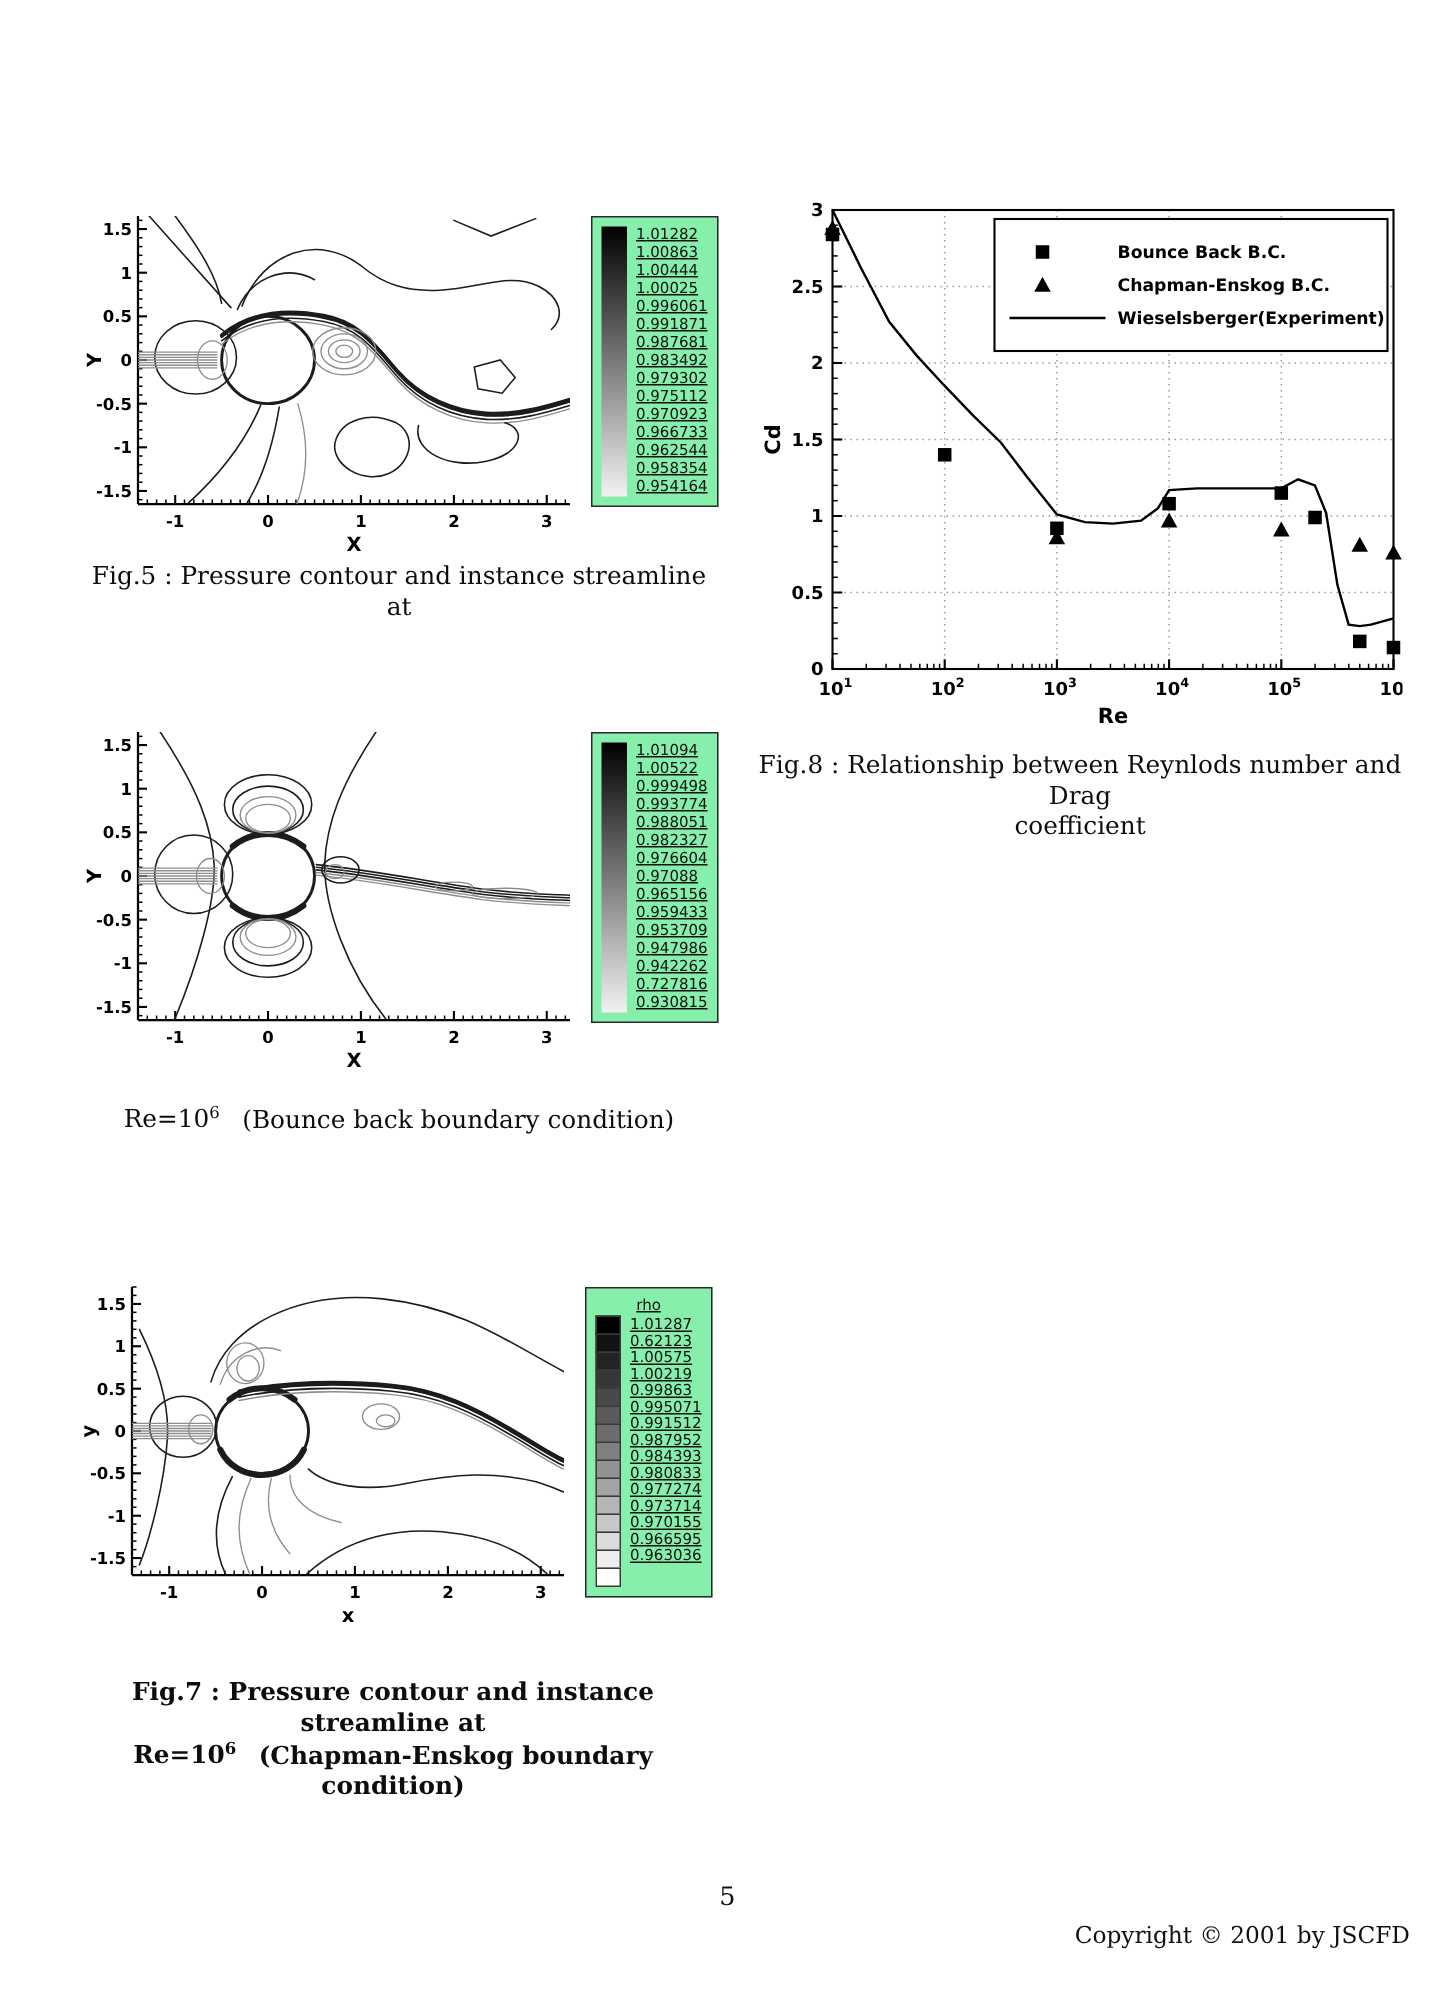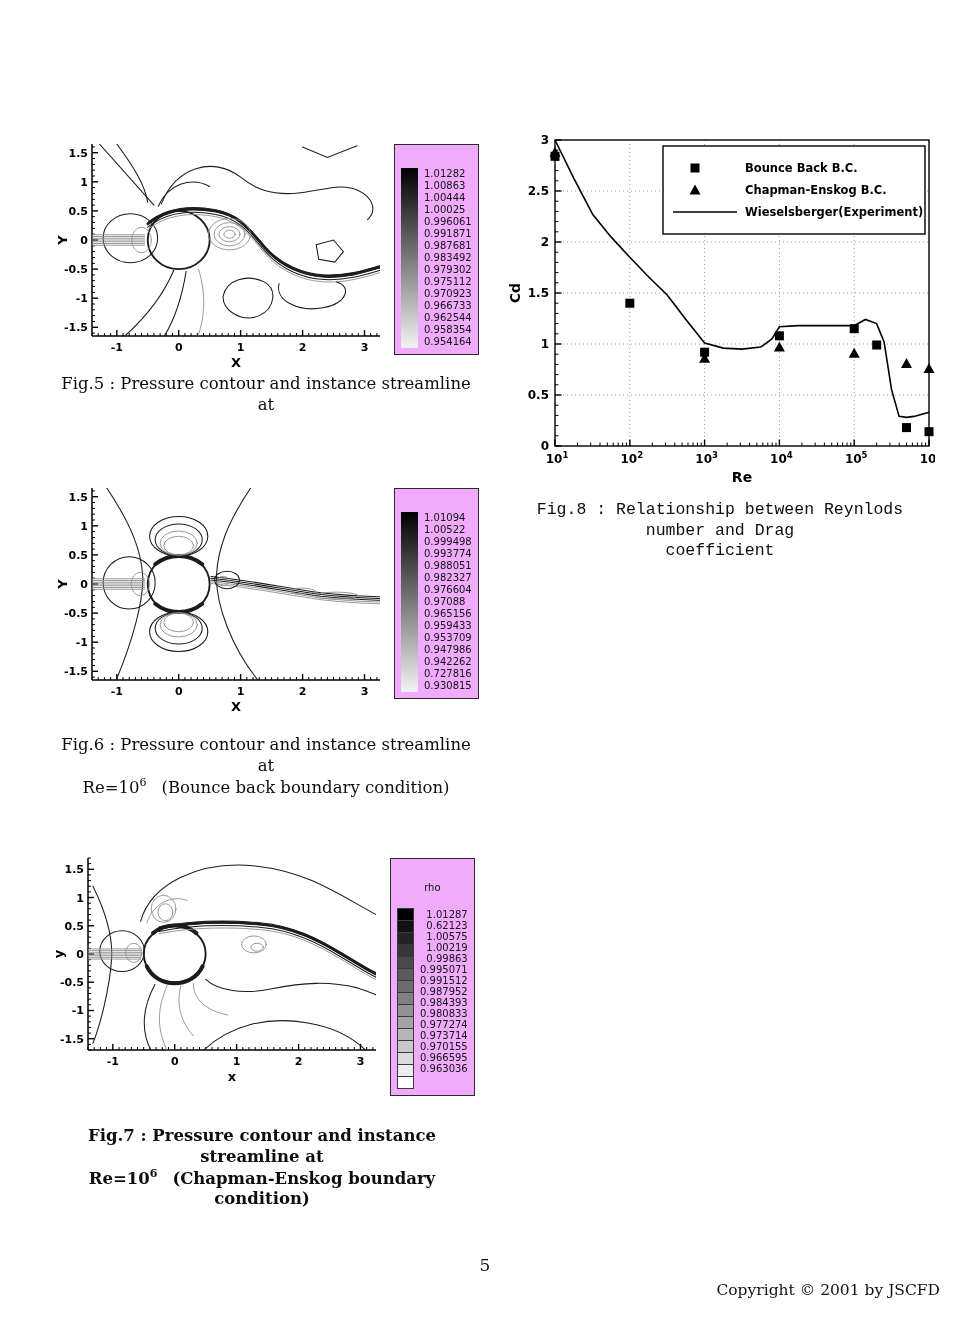--- a/index.html
+++ b/index.html
@@ -22,34 +22,34 @@
   
   .grid{stroke:#9a9a9a;stroke-width:1;stroke-dasharray:1 3;}
   .frame{fill:none;stroke:#000;stroke-width:1.4;}
   .tlab8{font:bold 12px "DejaVu Sans",sans-serif;fill:#000;}
   .axlab8{font:bold 14px "DejaVu Sans",sans-serif;fill:#000;}
   .expline{fill:none;stroke:#000;stroke-width:1.6;}
   .legbox{fill:#fff;stroke:#000;stroke-width:1.4;}
   .mk{fill:#000;stroke:none;}
   .leg{font:bold 11.5px "DejaVu Sans",sans-serif;fill:#000;}
   
-  .colorbar{border:1px solid #2a2a2a;background:#f0abfc;padding:23px 6px 6px 6px;margin-top:6px;
-            font:10px "DejaVu Sans",sans-serif;color:#111;}
-  .cb-title{text-align:center;margin-bottom:16px;}
+  .colorbar{border:1px solid #2a2a2a;background:#86efac;padding:6px 6px 6px 6px;margin-top:6px;
+            font:10px "DejaVu Sans",sans-serif;color:#111;text-decoration:underline;}
+  .cb-title{text-align:center;margin-bottom:2px;}
   .cb-body{display:flex;gap:6px;}
   .cb-strip{width:17px;}
   .cb-step{height:11px;border:1px solid #3a3a3a;margin-top:-1px;}
   .cb-vals .cb-val{height:12px;line-height:12px;white-space:nowrap;}
-  .cb-steps .cb-val{height:11px;line-height:11px;text-align:right;}
+  .cb-steps .cb-val{height:11px;line-height:11px;}
   
   .caption{text-align:center;font:16.5px/1.25 "DejaVu Serif",serif;color:#0d0d0d;width:420px;}
   .caption sup{font-size:11px;}
   .cond{margin-left:15px;}
   .cap5{margin-top:0px;} .cap6{margin-top:17px;} .cap7{margin-top:30px;font-weight:bold;}
-  .cap8{margin-top:13px;width:430px;font-family:Liberation Mono, monospace;}
+  .cap8{margin-top:13px;width:430px;}
   .page-number{position:absolute;left:0;right:0;top:1255px;text-align:center;font-size:17px;}
   .copyright{position:absolute;right:30px;top:1281px;font-size:15.5px;}
 </style>
 </head>
 <body>
 
 <div class="page">
 
   <figure style="left:56px;top:138px;">
     <div class="fig-body">
@@ -516,21 +516,20 @@
               <div class="cb-val">0.953709</div>
               <div class="cb-val">0.947986</div>
               <div class="cb-val">0.942262</div>
               <div class="cb-val">0.727816</div>
               <div class="cb-val">0.930815</div>
             </div>
           </div>
         </div>
     </div>
     <figcaption class="caption cap6">
-      <div>Fig.6 : Pressure contour and instance streamline at</div>
       <div><span>Re=10</span><sup>6</sup><span class="cond">(Bounce back boundary condition)</span></div>
     </figcaption>
   </figure>
 
   <figure style="left:52px;top:852px;">
     <div class="fig-body">
       <svg width="330" height="236">
         <defs>
             <clipPath id="c7">
               <rect x="36" y="6" width="288" height="192"></rect>

